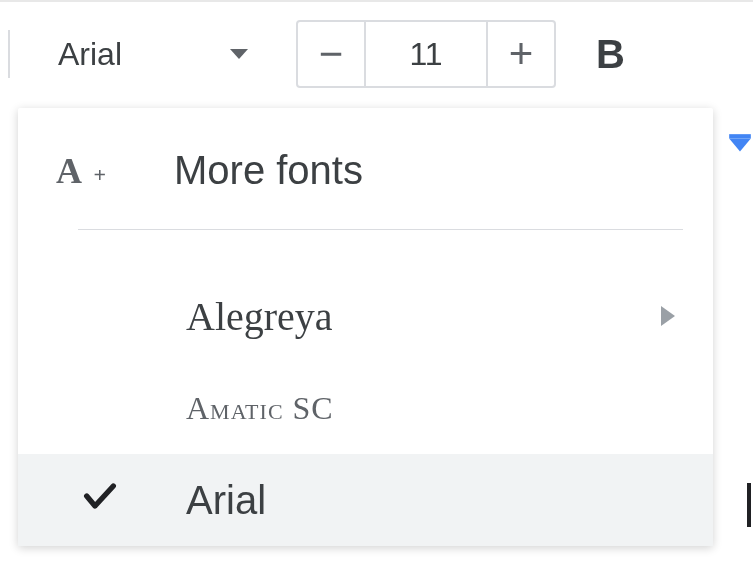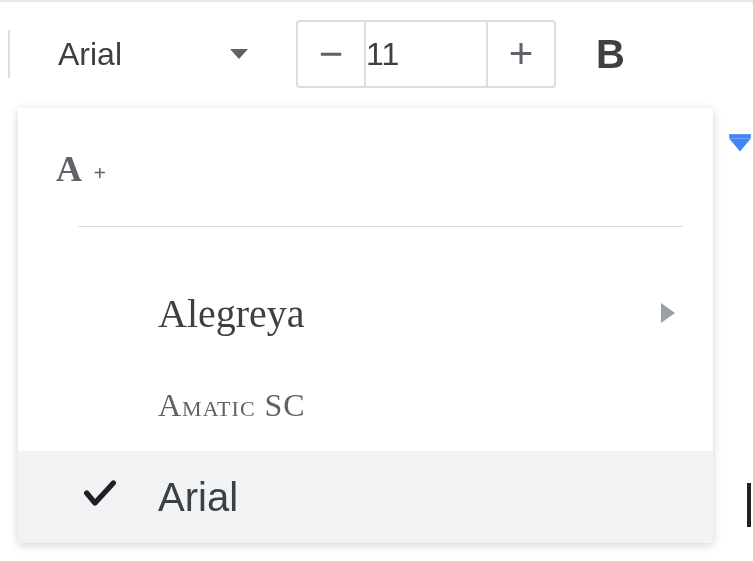--- a/index.html
+++ b/index.html
@@ -77,21 +77,21 @@
     .size-btn.minus {
       border-right: 2px solid #dadce0;
     }
     .size-btn.plus {
       border-left: 2px solid #dadce0;
     }
     .size-input {
       width: 120px;
       height: 100%;
       border: none;
-      text-align: left;
+      text-align: center;
       font-size: 32px;
       color: #3c4043;
       font-family: Arial, sans-serif;
       outline: none;
     }
     .bold-btn {
       margin-left: 32px;
       font-size: 40px;
       font-weight: 900;
       color: #3c4043;
@@ -158,21 +158,21 @@
       font-size: 36px;
       color: #202124;
     }
     .check-icon svg {
       width: 40px;
       height: 40px;
     }
     .font-name {
       font-size: 40px;
       color: #3c4043;
-      margin-left: 80px;
+      margin-left: 108px;
     }
     .font-alegreya {
       font-family: Georgia, 'Times New Roman', serif;
       font-style: normal;
     }
     .font-amatic {
       font-family: 'Comic Sans MS', cursive;
       font-variant: small-caps;
       letter-spacing: 1px;
       font-size: 32px;
@@ -240,20 +240,21 @@
   <div class="bold-btn">
     <span>B</span>
   </div>
 </div>
 
 <div class="dropdown-panel">
   <div class="more-fonts-row">
     <span class="more-fonts-icon">
       <span>A</span><span class="plus-sub">+</span>
     </span>
+    <span class="more-fonts-label">More fonts</span>
   </div>
 
   <div class="menu-divider"></div>
   <div class="first-item-spacer"></div>
 
   <div class="font-item">
     <span class="font-name font-alegreya">Alegreya</span>
     <span class="submenu-caret"></span>
   </div>
 

